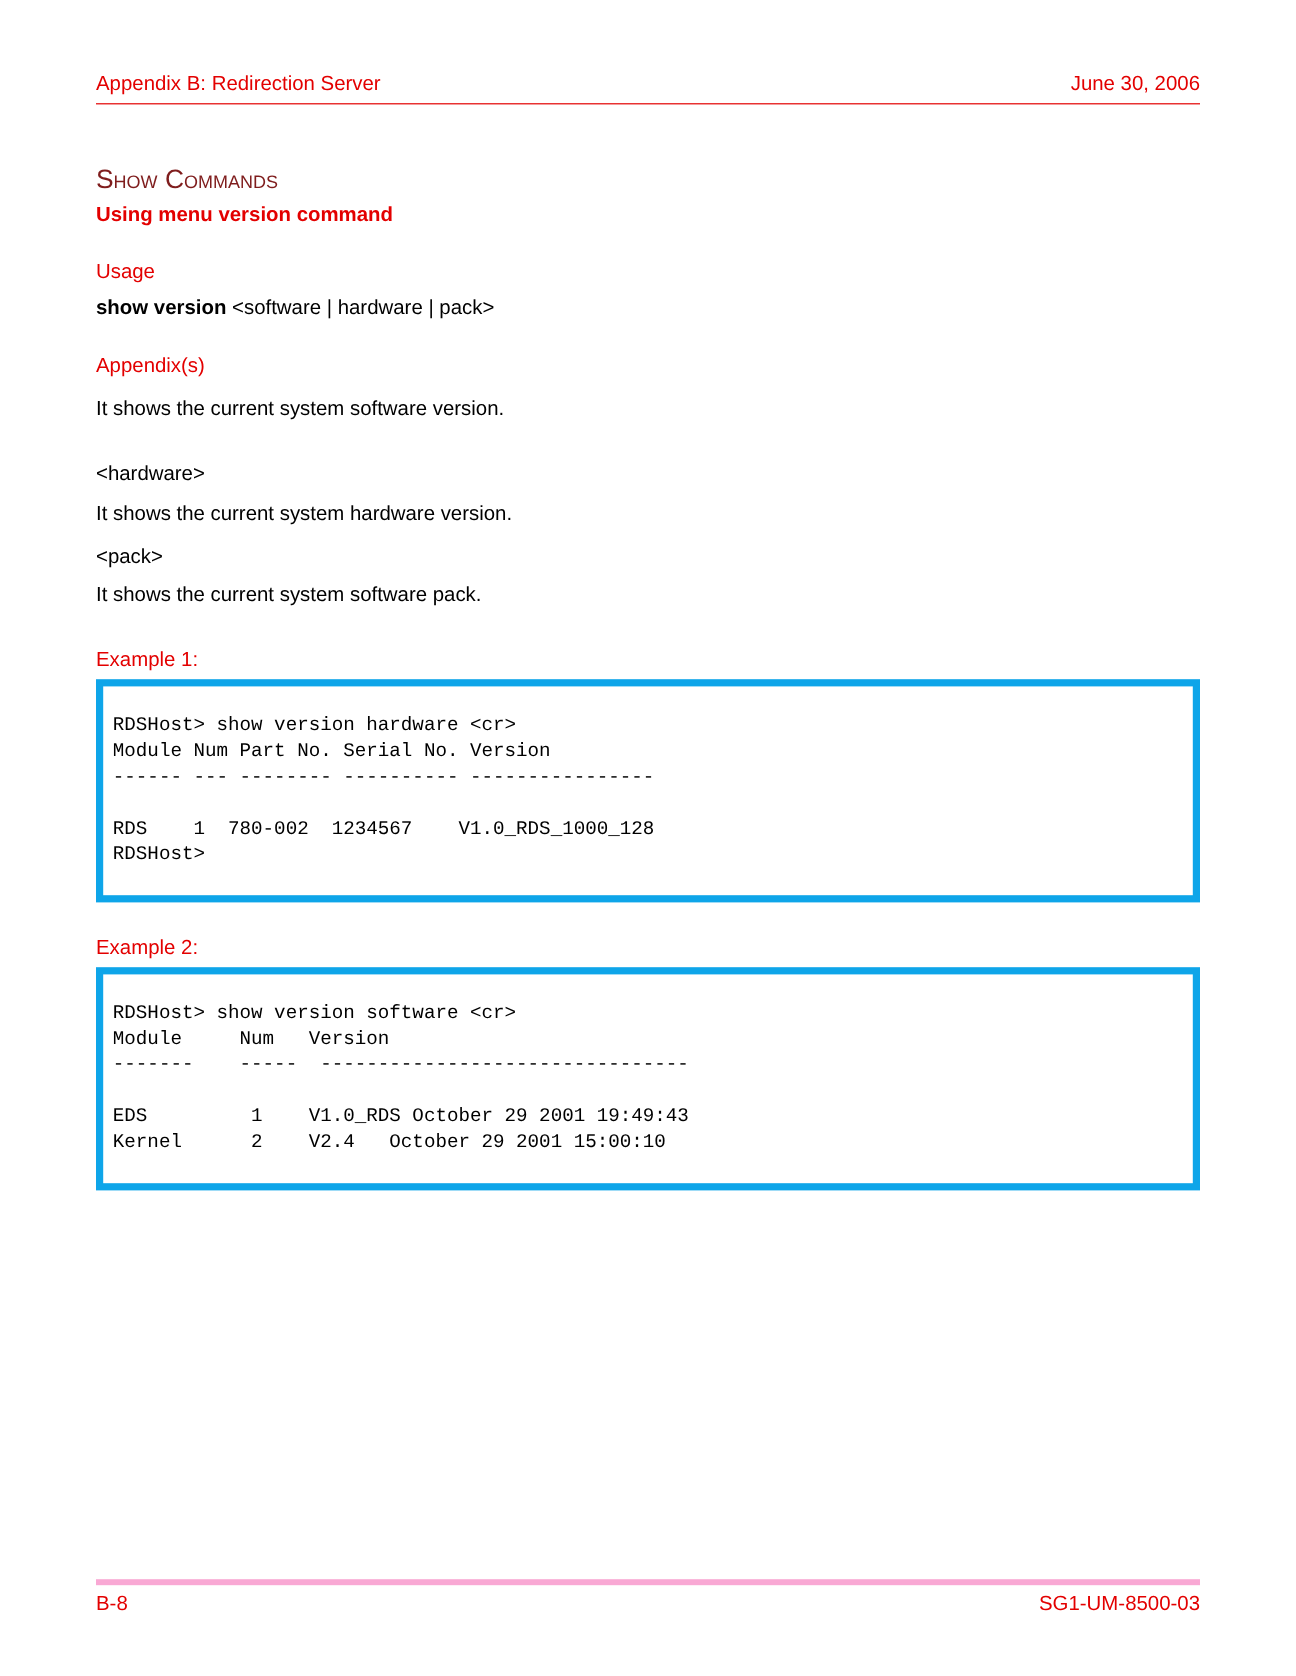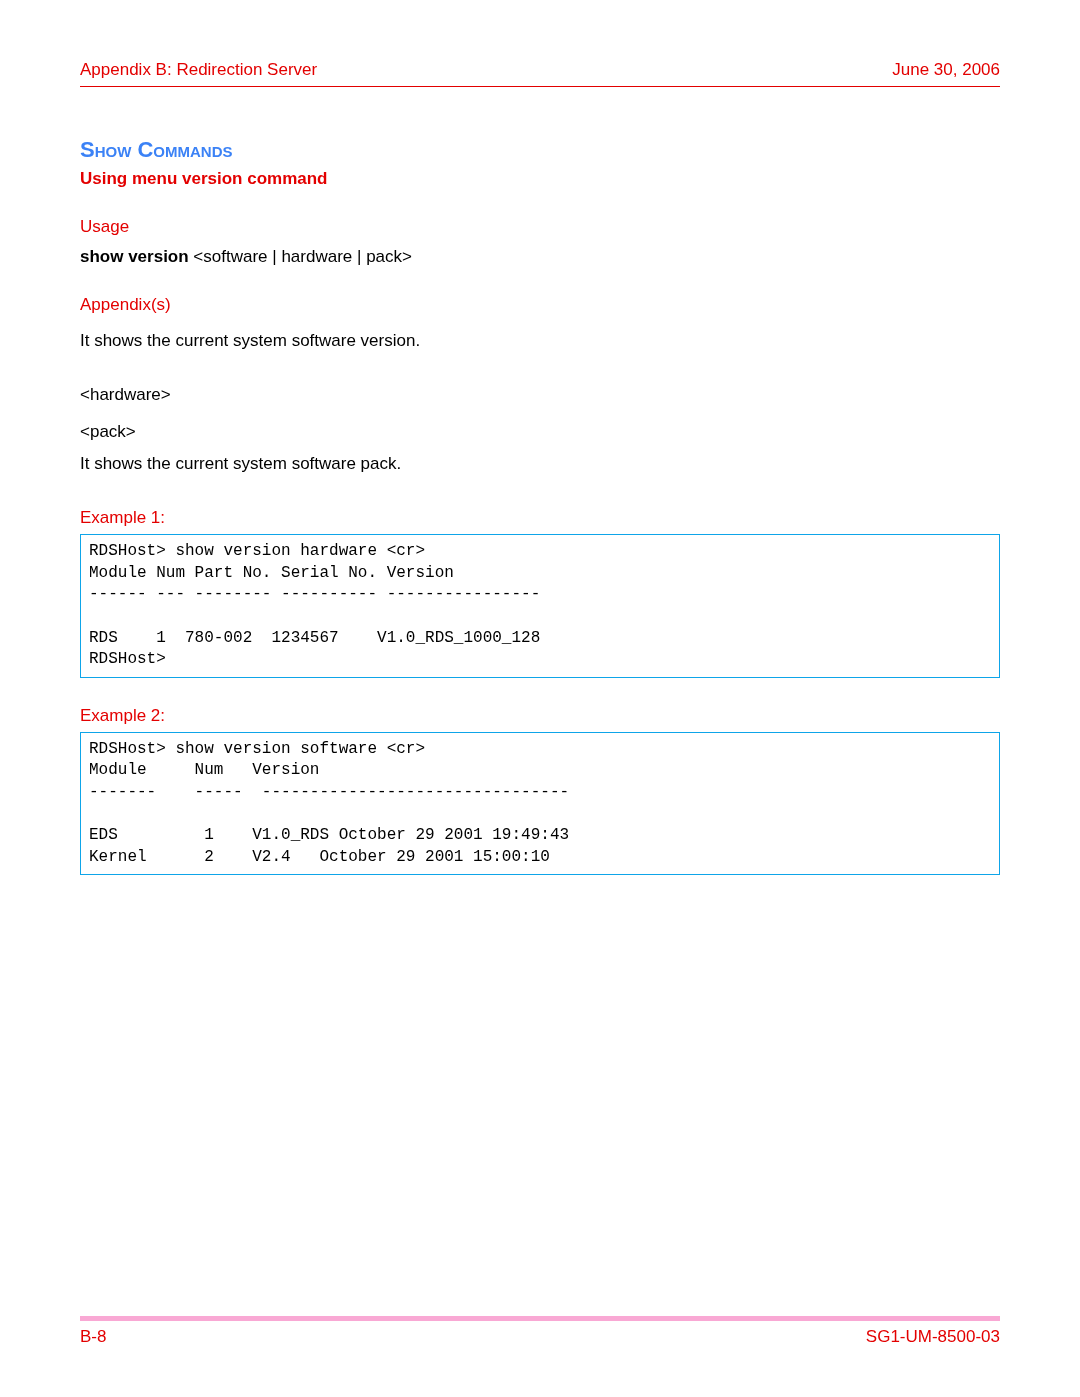--- a/index.html
+++ b/index.html
@@ -21,22 +21,22 @@
     justify-content: space-between;
     font-size: 17px;
     color: #e30000;
     border-bottom: 1px solid #e30000;
     padding-bottom: 6px;
     margin-bottom: 50px;
   }
   .section-heading {
     font-variant: small-caps;
     font-size: 22px;
-    font-weight: bold;
-    color: #3b82f6;
+    font-weight: normal;
+    color: #7f1d1d;
     margin-bottom: 6px;
   }
   .subheading-red-bold {
     color: #e30000;
     font-weight: bold;
     font-size: 17px;
     margin-bottom: 6px;
   }
   .subheading-red {
     color: #e30000;
@@ -65,22 +65,22 @@
     margin-top: 4px;
     line-height: 1.9;
   }
   .example-label {
     color: #e30000;
     font-size: 17px;
     margin-top: 28px;
     margin-bottom: 6px;
   }
   pre.code {
-    border: 1px solid #0ea5e9;
-    padding: 6px 8px;
+    border: 6px solid #0ea5e9;
+    padding: 22px 8px;
     margin: 0;
     font-family: "Courier New", Courier, monospace;
     font-size: 16px;
     line-height: 1.35;
     white-space: pre;
     overflow: hidden;
   }
   .footer {
     position: absolute;
     left: 80px;
@@ -113,20 +113,21 @@
   <div class="usage-line">
     <span class="bold">show version</span><span> &lt;software | hardware | pack&gt;</span>
   </div>
 
   <div class="subheading-red">Appendix(s)</div>
   <div class="param-block">
     <div>It shows the current system software version.</div>
   </div>
   <div class="param-block" style="margin-top:22px;">
     <div>&lt;hardware&gt;</div>
+    <div>It shows the current system hardware version.</div>
   </div>
   <div class="param-block" style="margin-top:4px;">
     <div>&lt;pack&gt;</div>
     <div>It shows the current system software pack.</div>
   </div>
 
   <div class="example-label">Example 1:</div>
   <pre class="code">RDSHost&gt; show version hardware &lt;cr&gt;
 Module Num Part No. Serial No. Version
 ------ --- -------- ---------- ----------------

